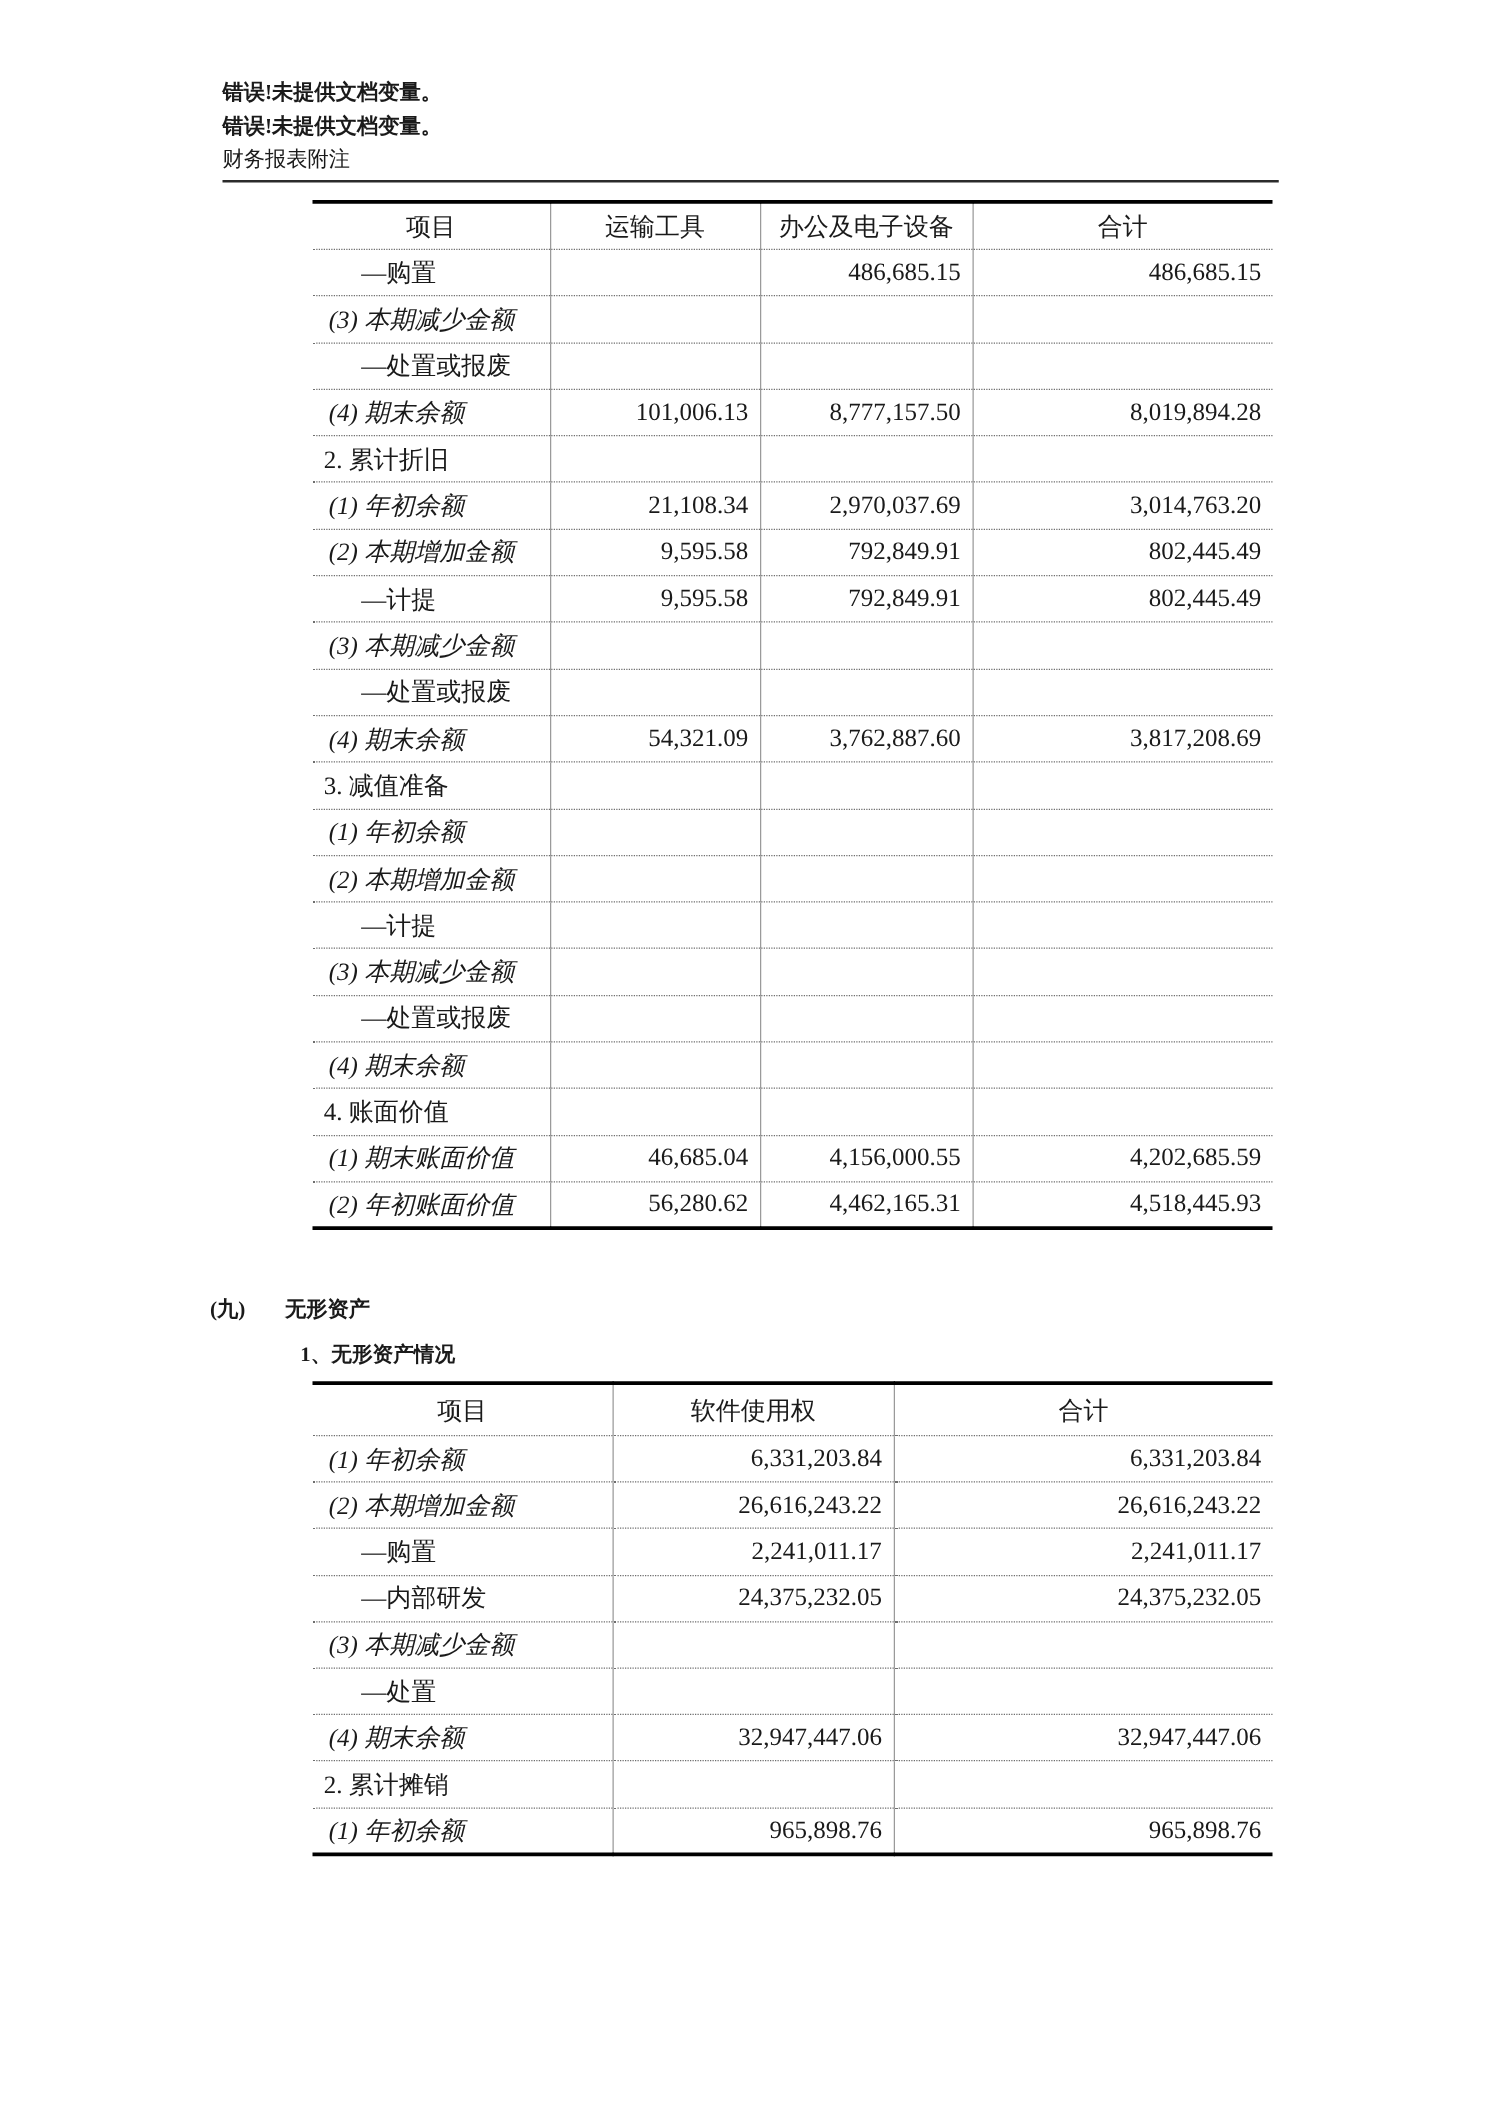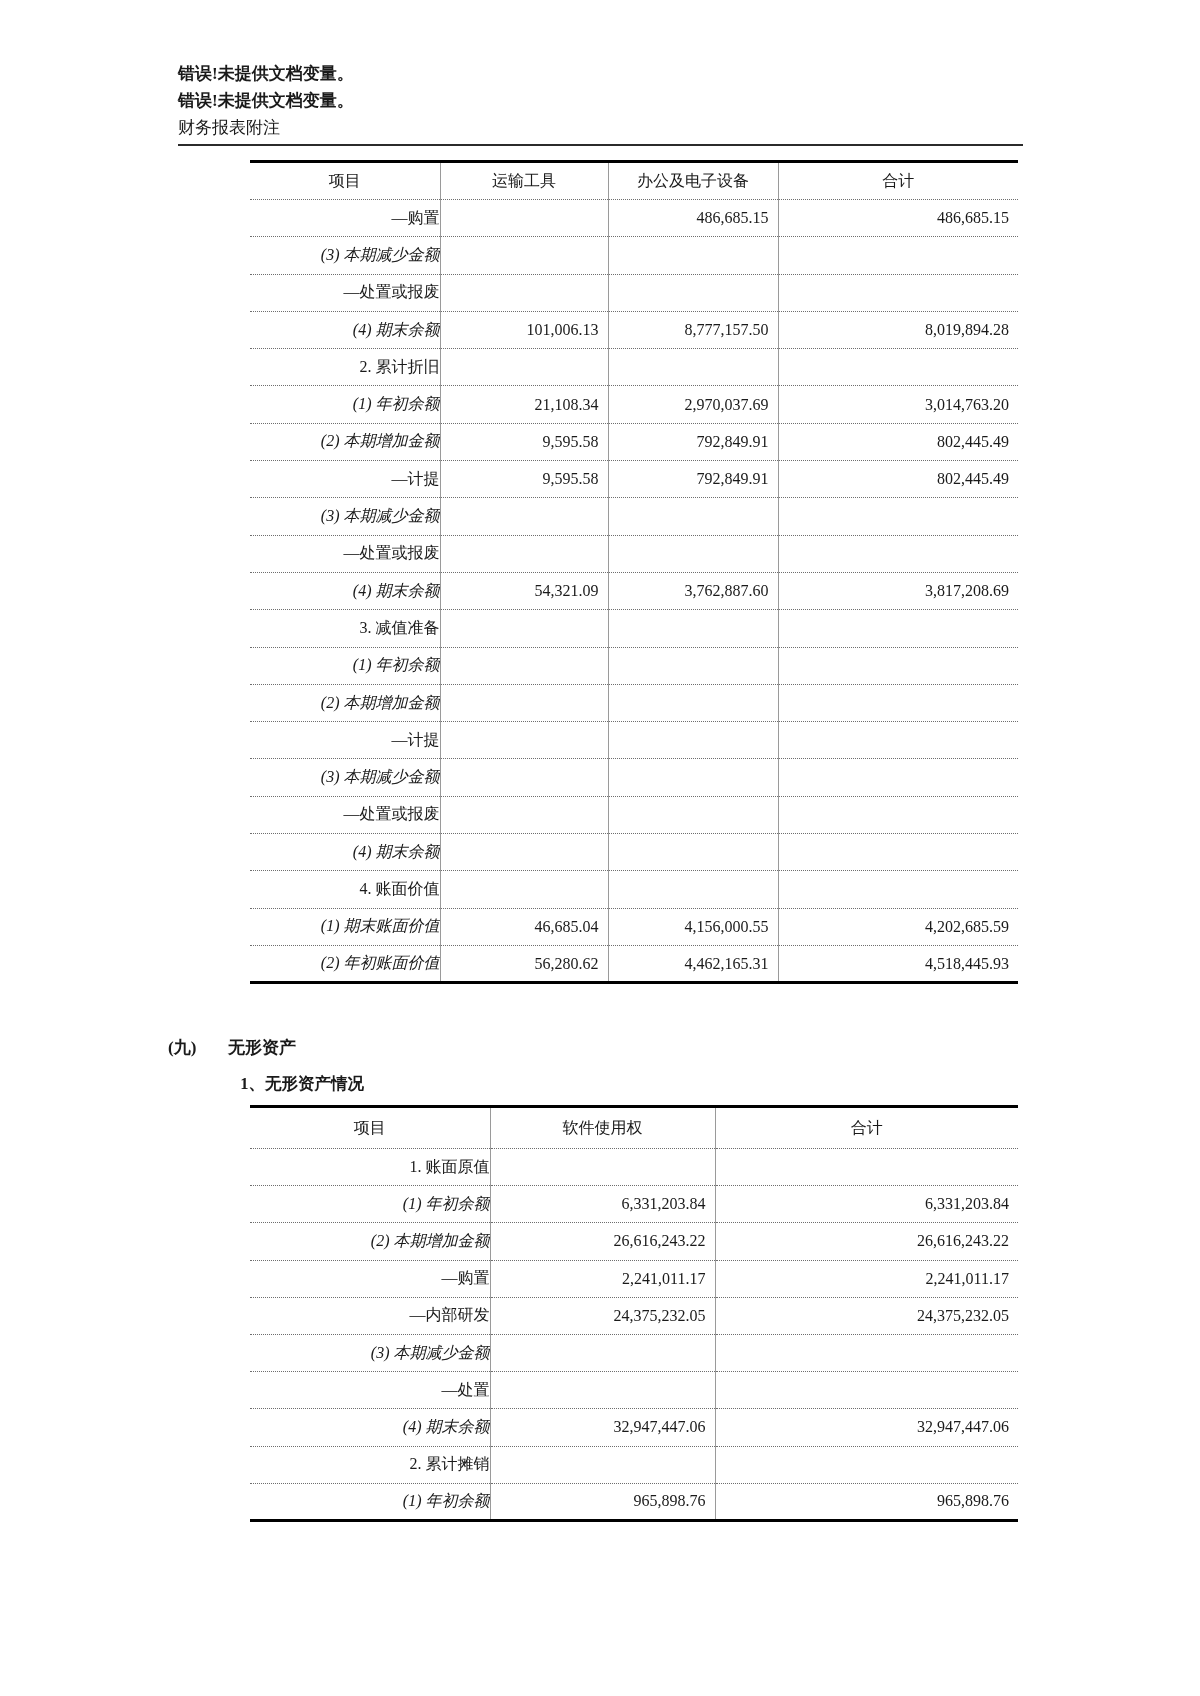--- a/index.html
+++ b/index.html
@@ -34,40 +34,40 @@
     width: 845px;
     height: 2px;
     background: #2b2b2b;
   }
   table.fin-table {
     position: absolute;
     border-collapse: collapse;
     table-layout: fixed;
     border-top: 3px solid #000000;
     border-bottom: 3px solid #000000;
-    font-size: 16px;
+    font-size: 20px;
   }
   #table1 { left: 250px; top: 160px; width: 768px; }
   #table2 { left: 250px; top: 1105px; width: 768px; }
   .fin-table th, .fin-table td {
     border-bottom: 1px dotted #6e6e6e;
     border-right: 1px solid #9a9a9a;
     padding: 0;
     vertical-align: middle;
     font-weight: normal;
     overflow: hidden;
     white-space: nowrap;
   }
   .fin-table th:last-child, .fin-table td:last-child { border-right: none; }
   #table1 thead tr { height: 38px; }
   #table1 tbody tr { height: 37.3px; }
   #table2 thead tr { height: 42px; }
   #table2 tbody tr { height: 37.2px; }
   .fin-table th { text-align: center; }
-  .fin-table td.label { text-align: right; }
+  .fin-table td.label { text-align: left; }
   .fin-table td.label.indent0 { padding-left: 9px; }
   .fin-table td.label.indent1 { padding-left: 13px; font-style: italic; }
   .fin-table td.label.indent2 { padding-left: 39px; }
   .fin-table td.num {
     text-align: right;
     padding-right: 9px;
     font-variant-numeric: lining-nums;
   }
   .section-heading {
     position: absolute;
@@ -263,25 +263,20 @@
       </colgroup>
       <thead>
         <tr>
           <th>项目</th>
           <th>软件使用权</th>
           <th>合计</th>
         </tr>
       </thead>
       <tbody>
         <tr>
-          <td class="label indent0">1. 账面原值</td>
-          <td class="num"></td>
-          <td class="num"></td>
-        </tr>
-        <tr>
           <td class="label indent1">(1) 年初余额</td>
           <td class="num">6,331,203.84</td>
           <td class="num">6,331,203.84</td>
         </tr>
         <tr>
           <td class="label indent1">(2) 本期增加金额</td>
           <td class="num">26,616,243.22</td>
           <td class="num">26,616,243.22</td>
         </tr>
         <tr>

